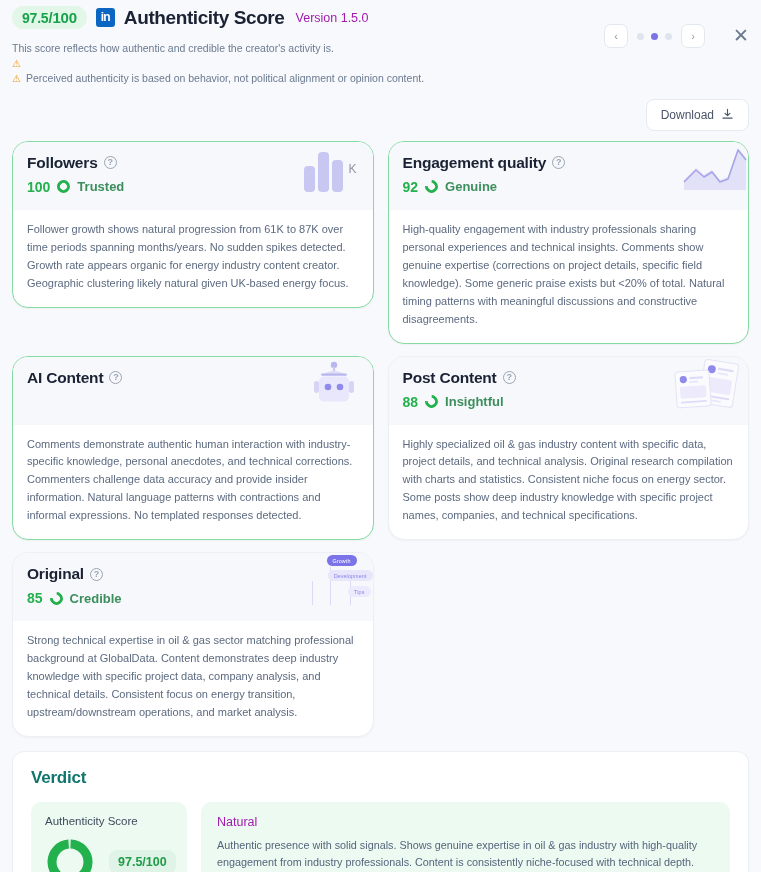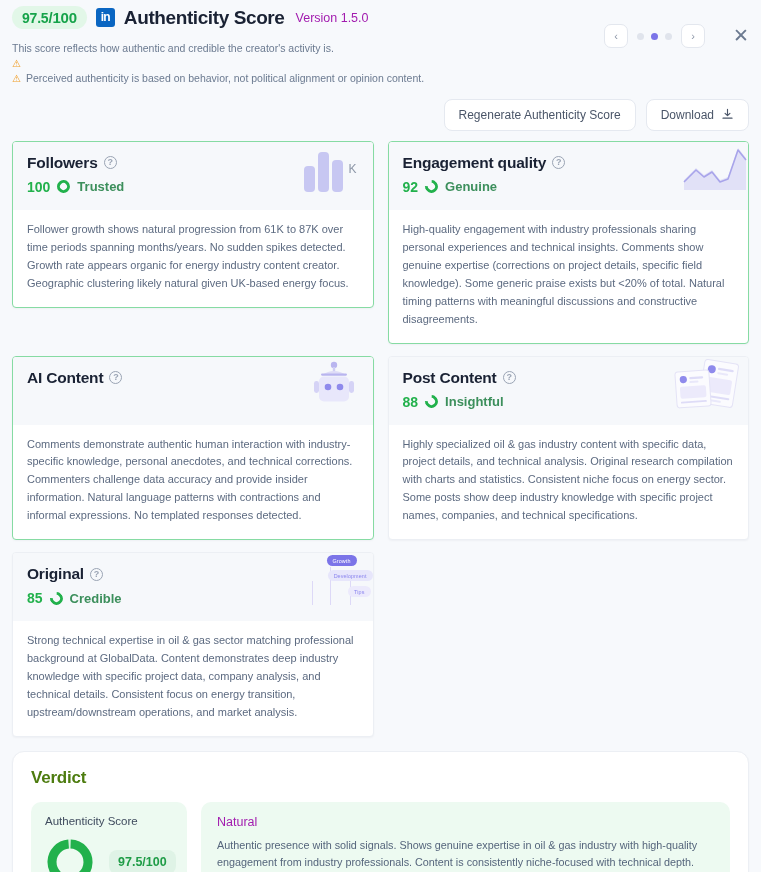--- a/index.html
+++ b/index.html
@@ -59,21 +59,21 @@
     font-family: "Liberation Sans", sans-serif;
   }
 
   
   .grid {
     display: grid; grid-template-columns: 1fr 1fr;
     gap: 12px 14px; padding: 10px 12px 0 12px;
     align-items: start;
   }
   .card {
-    background: #fff; border-radius: 4px; border: 1px solid #eceff4;
+    background: #fff; border-radius: 16px; border: 1px solid #eceff4;
     overflow: hidden; box-shadow: 0 1px 2px rgba(20,35,60,0.04);
   }
   .card.verified { border: 1px solid #86dba3; }
   .card-head {
     background: #f6f8fb; padding: 12px 14px 10px 14px;
     position: relative; min-height: 68px;
   }
   .card-title { font-size: 15.5px; font-weight: 700; color: #1a2234; display: flex; align-items: center; gap: 6px; letter-spacing: -0.2px; }
   .help-ico {
     width: 13px; height: 13px; border-radius: 50%; border: 1.2px solid #9aa4b4;
@@ -115,21 +115,21 @@
   .tag-tips { background: #eceafc; color: #8a84ee; right: 2px; top: 31px; }
   .tline { position: absolute; width: 1px; background: #ddd9f7; }
 
   
   .verdict {
     margin: 14px 12px 0 12px; background: #fff;
     border: 1px solid #eceff4; border-radius: 12px;
     padding: 16px 18px 18px 18px;
     box-shadow: 0 1px 2px rgba(20,35,60,0.04);
   }
-  .verdict-title { font-size: 17px; font-weight: 700; color: #4d7c0f; letter-spacing: -0.2px; }
+  .verdict-title { font-size: 17px; font-weight: 700; color: #0f766e; letter-spacing: -0.2px; }
   .verdict-row { display: flex; gap: 14px; margin-top: 14px; align-items: stretch; }
   .v-score-box {
     background: #edfaf1; border-radius: 10px; padding: 13px 14px;
     width: 156px; flex: none;
   }
   .v-score-label { font-size: 11.5px; color: #3f4b5e; }
   .v-score-main { display: flex; align-items: center; gap: 14px; margin-top: 10px; }
   .donut-wrap { width: 50px; height: 50px; position: relative; }
   .v-score-val {
     background: #dff3e6; color: #1f9c47; border-radius: 8px;
@@ -170,23 +170,20 @@
       <span class="dot"></span>
       <span class="dot active"></span>
       <span class="dot"></span>
     </div>
     <div class="pg-btn">›</div>
   </div>
   <div class="close-x">✕</div>
 </div>
 
 <div class="toolbar">
-  <div class="tb-btn">
-    <span>Regenerate Authenticity Score</span>
-  </div>
   <div class="tb-btn">
     <span>Download</span>
     <svg width="13" height="13" viewBox="0 0 16 16">
       <path d="M8 1.5v7.5M5 6.5L8 9.5 11 6.5" fill="none" stroke="#4a5568" stroke-width="1.4" stroke-linecap="round" stroke-linejoin="round"></path>
       <path d="M2.5 12.5h11" fill="none" stroke="#4a5568" stroke-width="1.6" stroke-linecap="round"></path>
     </svg>
   </div>
 </div>
 
 <div class="grid">

